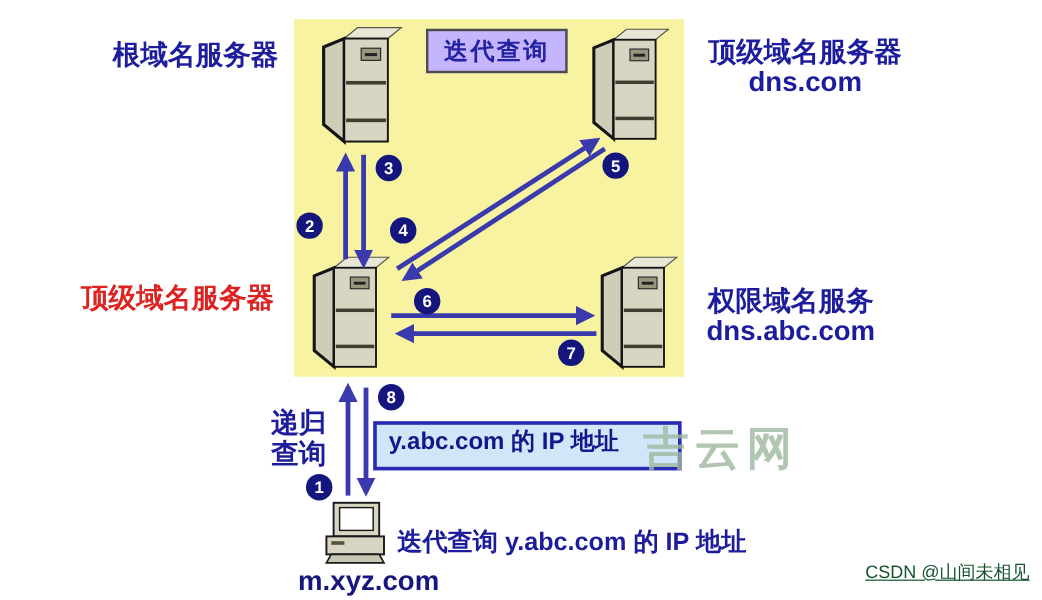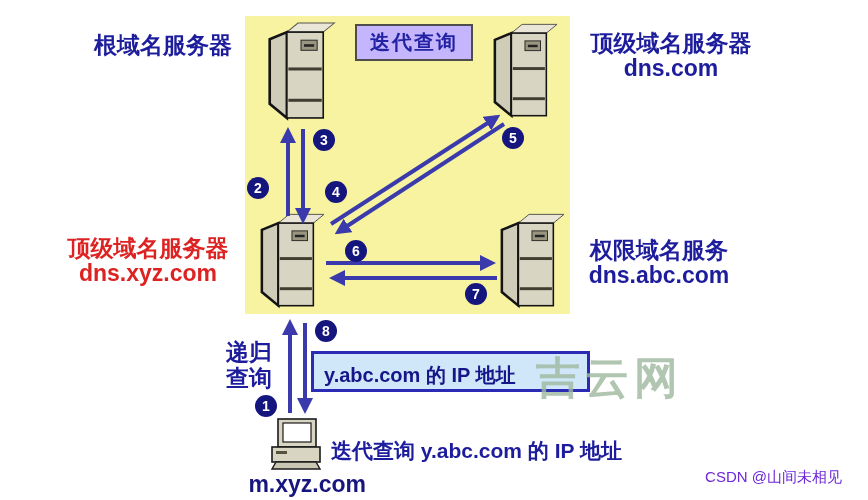--- a/index.html
+++ b/index.html
@@ -21,42 +21,42 @@
   .icon{position:absolute;}
   .label{position:absolute;font-weight:bold;color:#1C1C9C;text-align:center;line-height:25px;}
   .label .domain{display:block;}
   .red{color:#DD2222;}
   .badge{
     position:absolute;width:22px;height:22px;border-radius:50%;
     background:#15157E;color:#ffffff;font-weight:bold;font-size:14px;
     display:flex;align-items:center;justify-content:center;
   }
   .ip-box{
-    position:absolute;left:311px;top:351px;width:279px;height:41px;
+    position:absolute;left:311px;top:351px;width:257px;height:41px;
     background:#CFE7F8;border:3px solid #2A2AB5;box-sizing:border-box;
-    display:flex;align-items:flex-end;padding-left:10px;
+    display:flex;align-items:flex-start;padding-left:10px;
     font-size:20px;font-weight:bold;color:#16168A;white-space:nowrap;
   }
   .note{
     position:absolute;left:331px;top:437px;font-size:21px;font-weight:bold;color:#1C1C9C;white-space:nowrap;
   }
   .m-label{
     position:absolute;left:238px;top:471px;width:128px;text-align:right;
     font-size:23px;font-weight:bold;color:#16167E;
   }
   .recursive{
     position:absolute;left:220px;top:339px;width:58px;text-align:center;
     font-size:23px;font-weight:bold;color:#1C1C9C;line-height:26px;
   }
   .watermark{
-    position:absolute;left:536px;top:349px;font-size:44px;font-weight:bold;
+    position:absolute;left:536px;top:349px;font-size:38px;font-weight:bold;
     color:rgba(158,184,158,0.8);letter-spacing:5px;white-space:nowrap;
   }
   .credit{
-    position:absolute;right:26px;top:468px;font-size:15px;color:#6d28d9;white-space:nowrap;
+    position:absolute;right:10px;top:468px;font-size:15px;color:#14532d;white-space:nowrap;text-decoration:underline;
   }
   .fs23{font-size:23px;}
 </style>
 </head>
 <body>
 
 <div class="stage">
 
   <div class="yellow-canvas"></div>
 
@@ -124,21 +124,20 @@
     <span>根域名服务器</span>
   </div>
 
   <div class="label fs23" style="left:578px;top:31px;width:186px">
     <span>顶级域名服务器</span>
     <span class="domain">dns.com</span>
   </div>
 
   <div class="label fs23 red" style="left:50px;top:236px;width:196px">
     <span>顶级域名服务器</span>
-    <span class="domain">dns.xyz.com</span>
   </div>
 
   <div class="label fs23" style="left:575px;top:238px;width:168px">
     <span>权限域名服务</span>
     <span class="domain">dns.abc.com</span>
   </div>
 
   <div class="recursive">
     <span>递归</span><br>
     <span>查询</span>

